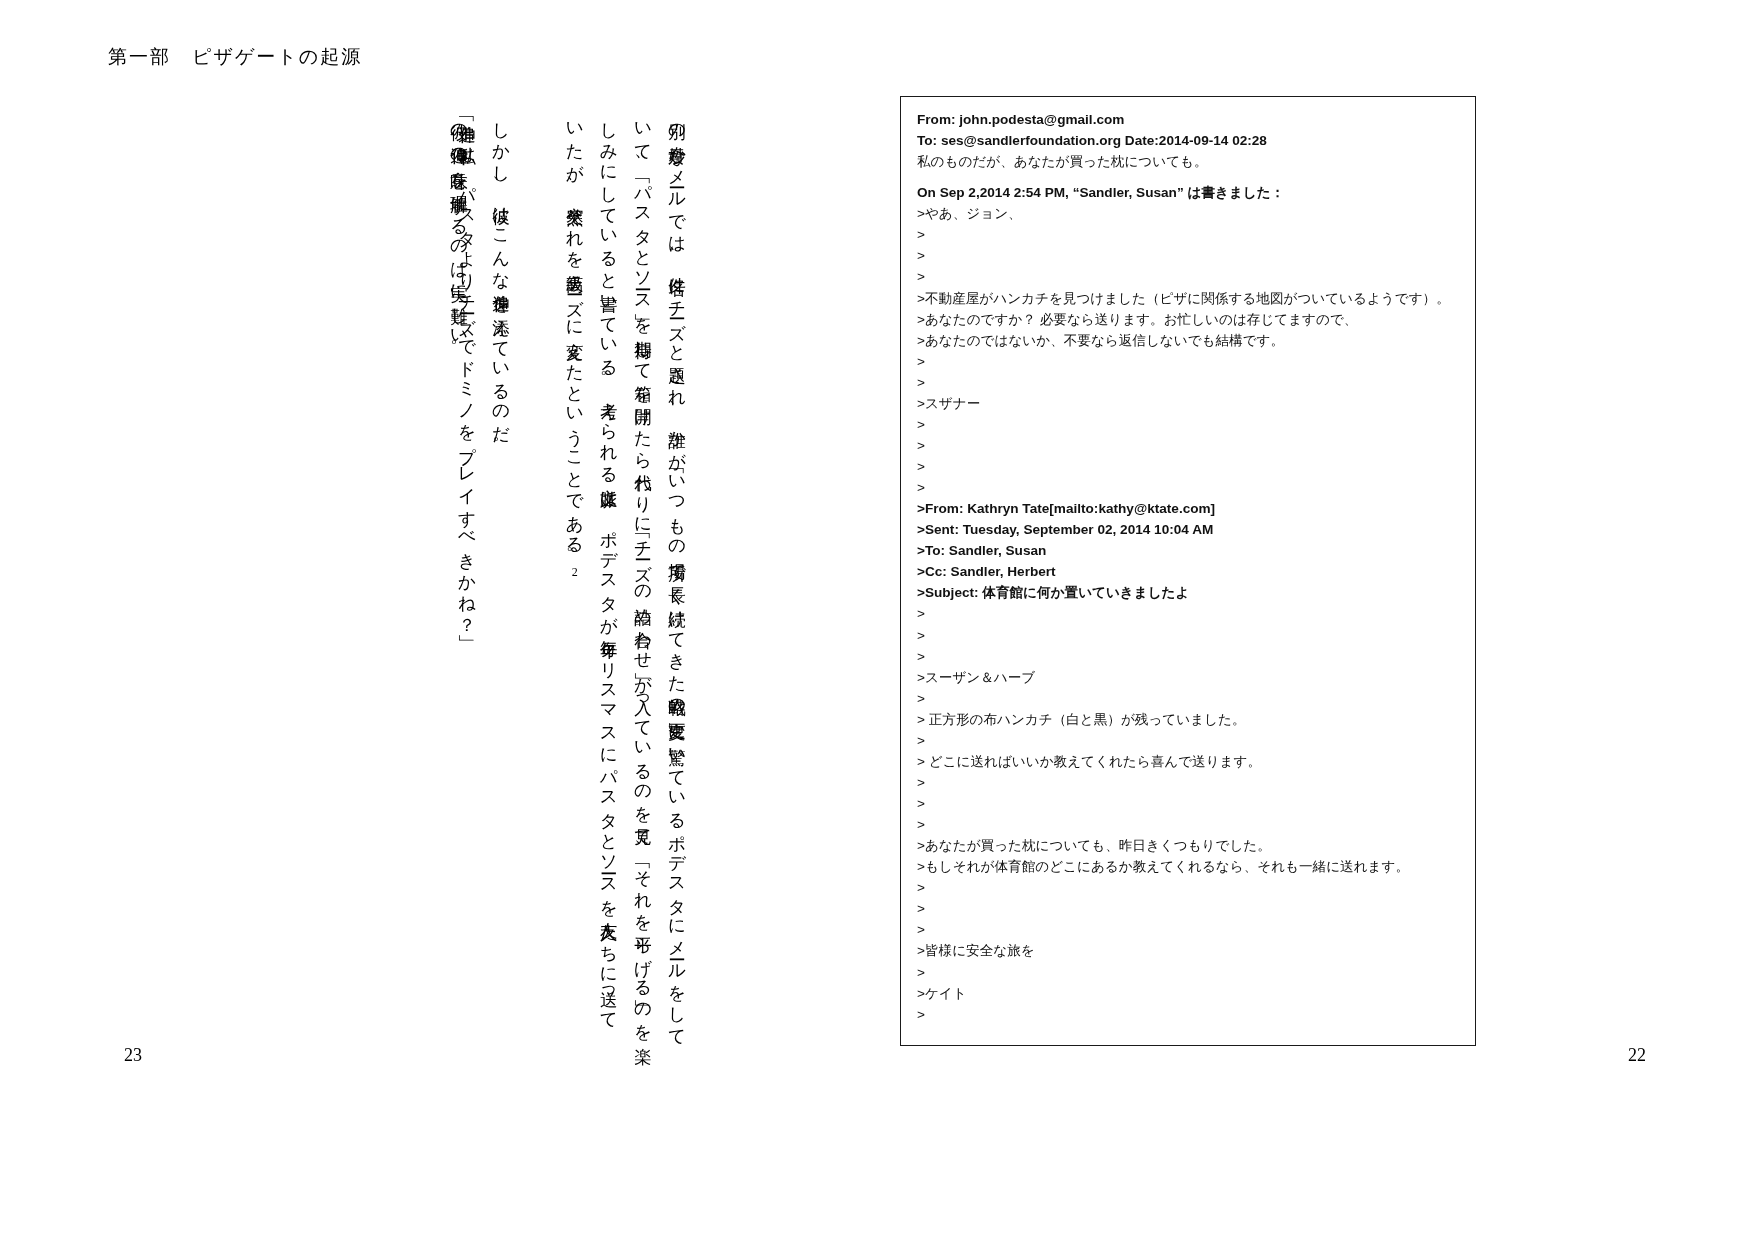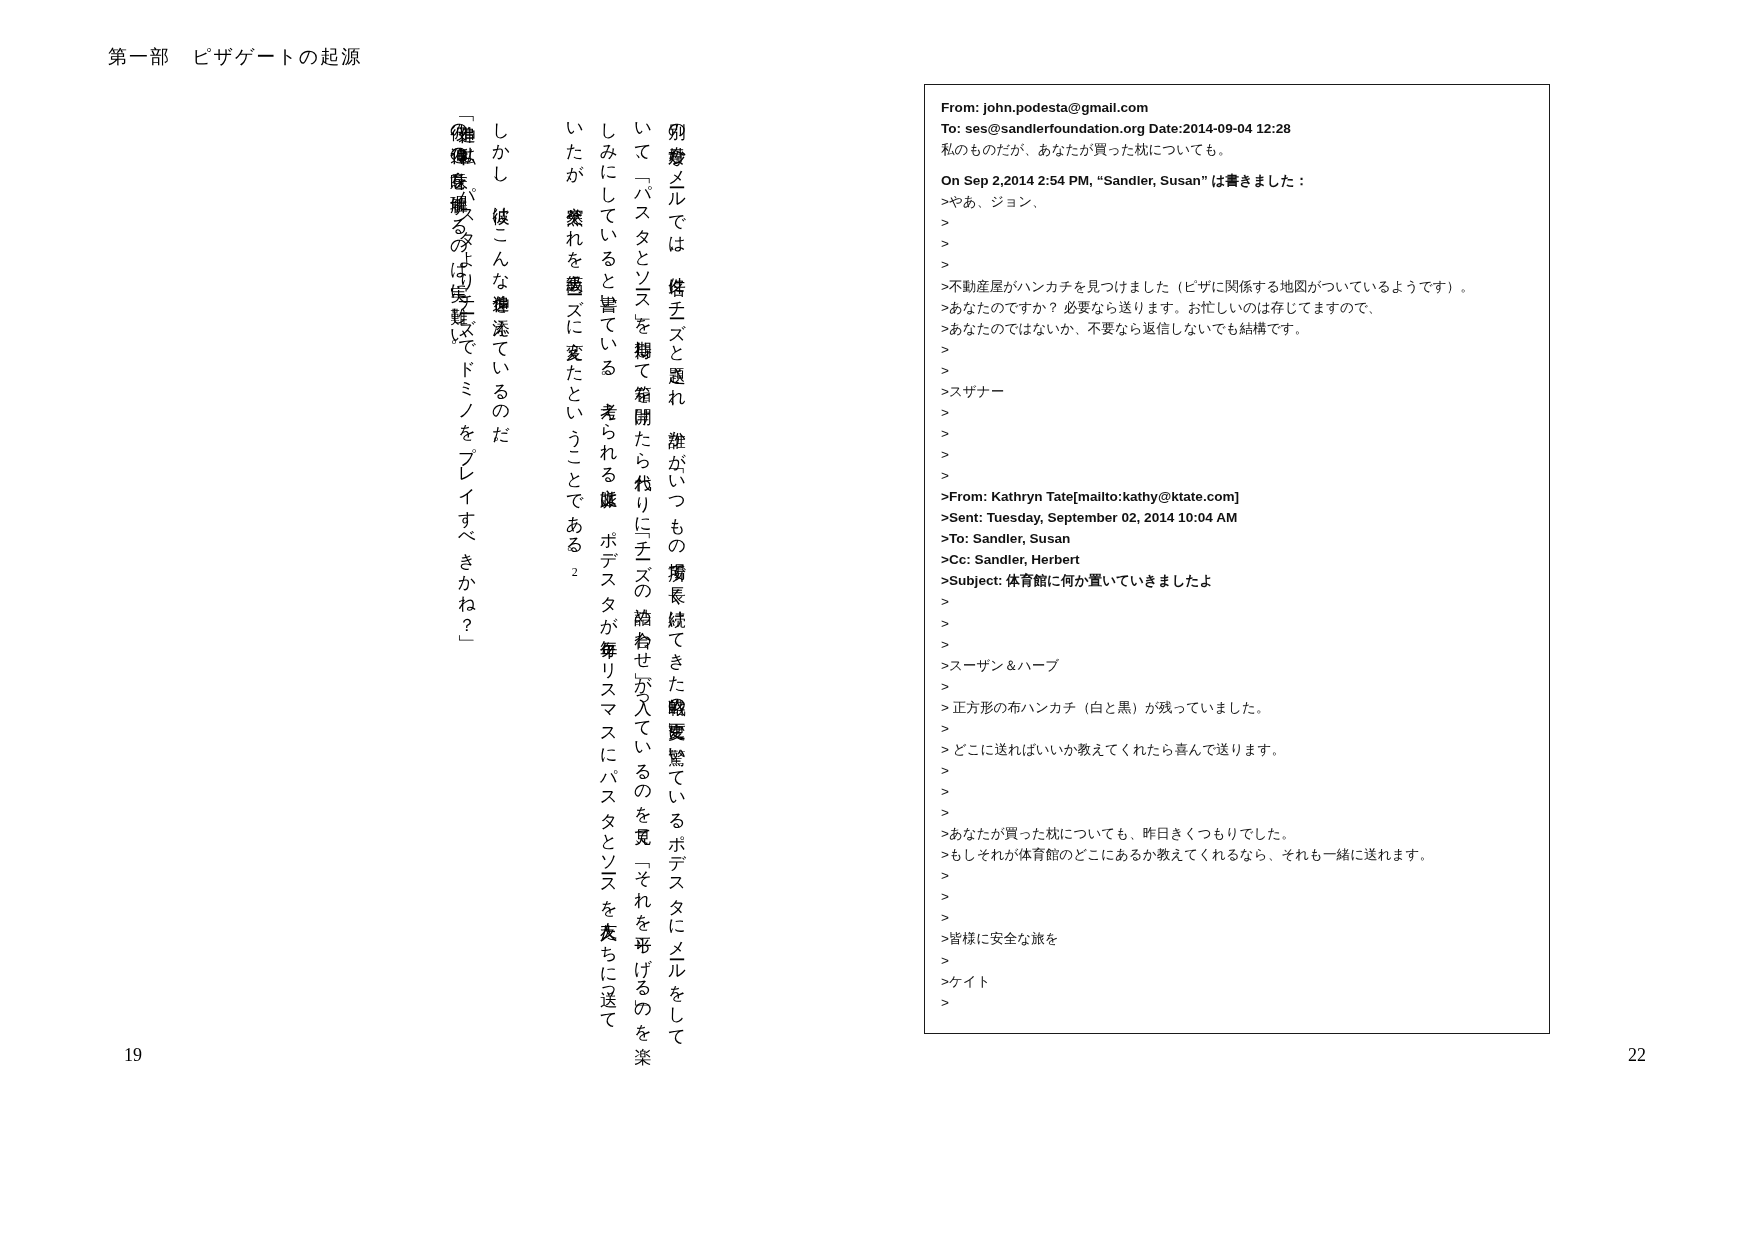--- a/index.html
+++ b/index.html
@@ -74,28 +74,27 @@
     position: absolute;
     left: 874px;
     top: 0;
     width: 874px;
     height: 1241px;
   }
 
   .email-box {
     position: absolute;
     left: 26px;
-    top: 84px;
-    width: 626px;
+    top: 96px;
+    width: 576px;
     height: 950px;
     border: 1.4px solid #1a1a1a;
     padding: 12px 16px 0 16px;
     box-sizing: border-box;
     overflow: hidden;
-    margin-left: 24px;
   }
 
   .email-line {
     font-family: "Liberation Sans", sans-serif;
     font-size: 13.6px;
     line-height: 1.55;
     white-space: pre-wrap;
     color: #111111;
   }
   .email-line.bold { font-weight: bold; }
@@ -123,29 +122,29 @@
 
     <div class="running-head">第一部　ピザゲートの起源</div>
 
     <div class="vtext-block vcol-1"><span>別の奇妙なメールでは、件名にチーズと題され、誰かが「いつもの場所で長く続けてきた戦略の変更」に驚いているポデスタにメールをしていて、「パスタとソース」を期待して箱を開けたら代わりに「チーズの詰め合わせ」が入っているのを見て、「それを平らげる」のを楽しみにしていると書いている。考えられる文脈は、ポデスタが毎年クリスマスにパスタとソースを友人たちに送っていたが、突然それを高級チーズに変えたということである。<span class="footnote-mark">2</span></span></div>
 
     <div class="vtext-block vcol-2"><span>しかし、彼はこんな追伸を添えているのだ。
 「追伸　私は、パスタよりチーズでドミノをプレイすべきかね？」</span></div>
 
     <div class="vtext-block vcol-3"><span>彼の追伸の意味を理解するのは実に難しい。</span></div>
 
-    <div class="page-num-left">19</div>
+    <div class="page-num-left">23</div>
   </div>
 
   <div class="right-page">
 
     <div class="email-box">
       <div id="email-lines">
           <div class="email-line bold">From: john.podesta@gmail.com</div>
-          <div class="email-line bold">To: ses@sandlerfoundation.org Date:2014-09-04 12:28</div>
+          <div class="email-line bold">To: ses@sandlerfoundation.org Date:2014-09-14 02:28</div>
           <div class="email-line">私のものだが、あなたが買った枕についても。</div>
           <div class="email-line blank">&nbsp;</div>
           <div class="email-line bold">On Sep 2,2014 2:54 PM, “Sandler, Susan” は書きました：</div>
           <div class="email-line">&gt;やあ、ジョン、</div>
           <div class="email-line">&gt;</div>
           <div class="email-line">&gt;</div>
           <div class="email-line">&gt;</div>
           <div class="email-line">&gt;不動産屋がハンカチを見つけました（ピザに関係する地図がついているようです）。</div>
           <div class="email-line">&gt;あなたのですか？ 必要なら送ります。お忙しいのは存じてますので、</div>
           <div class="email-line">&gt;あなたのではないか、不要なら返信しないでも結構です。</div>

